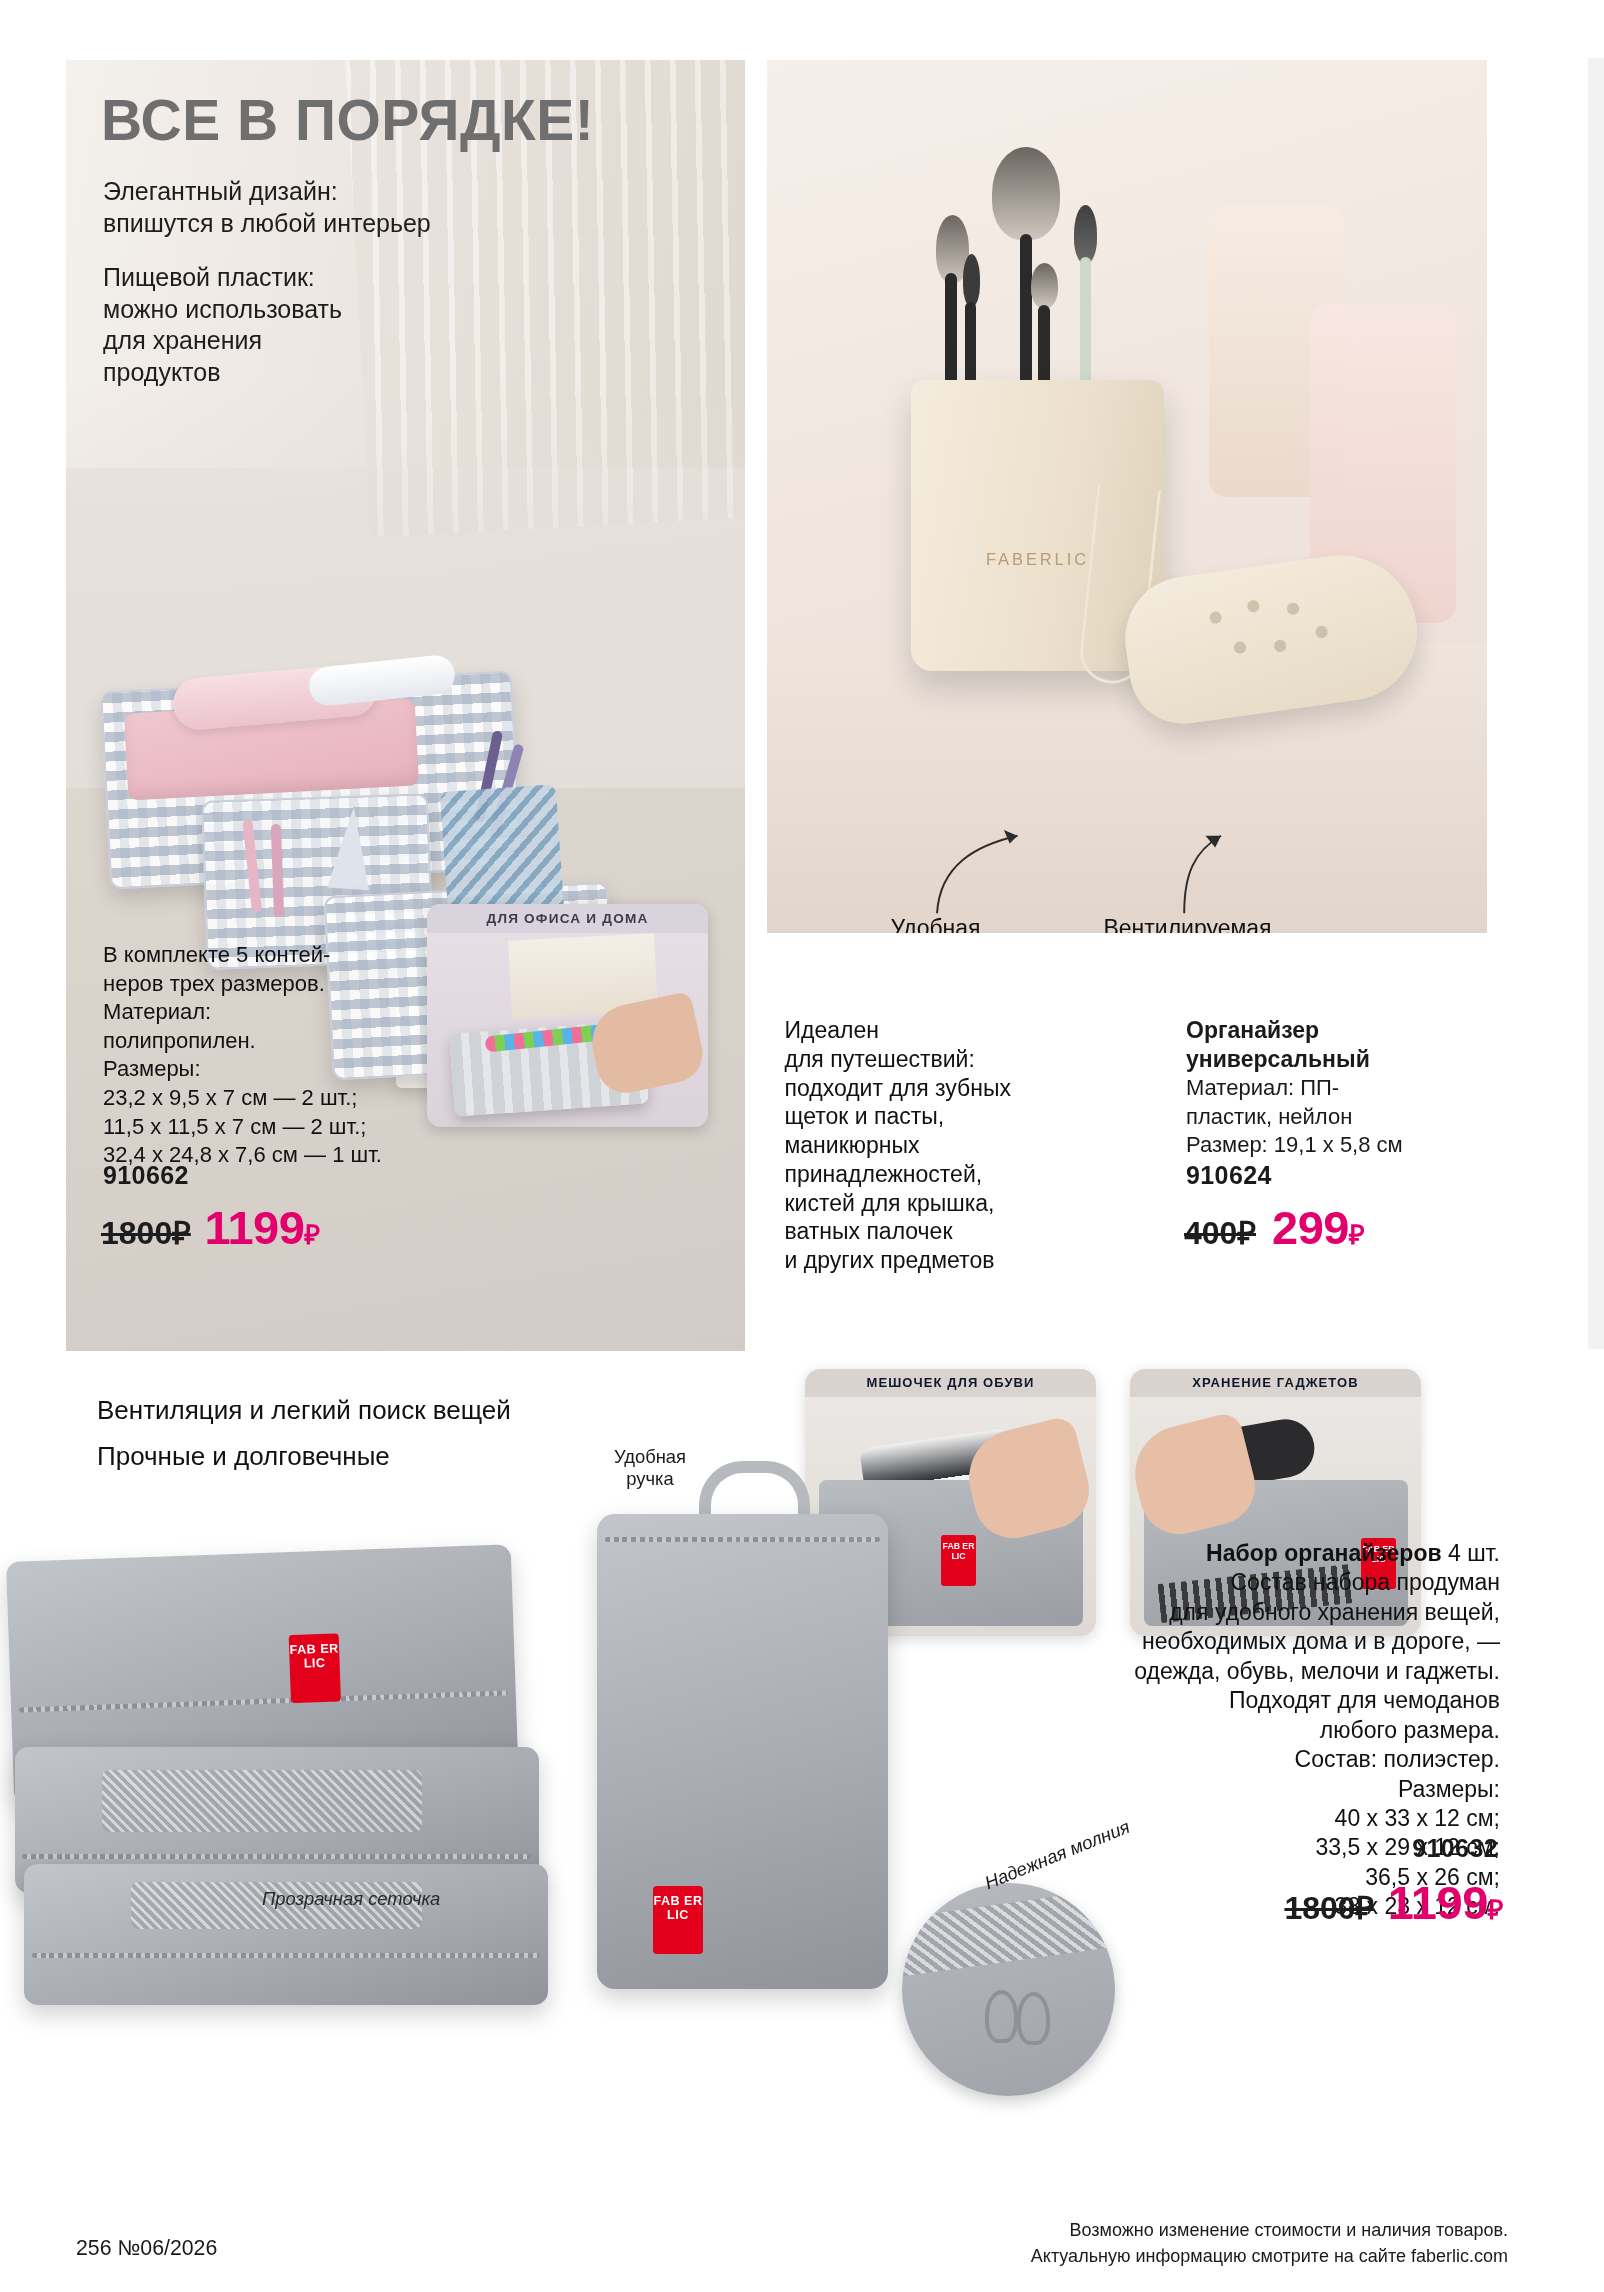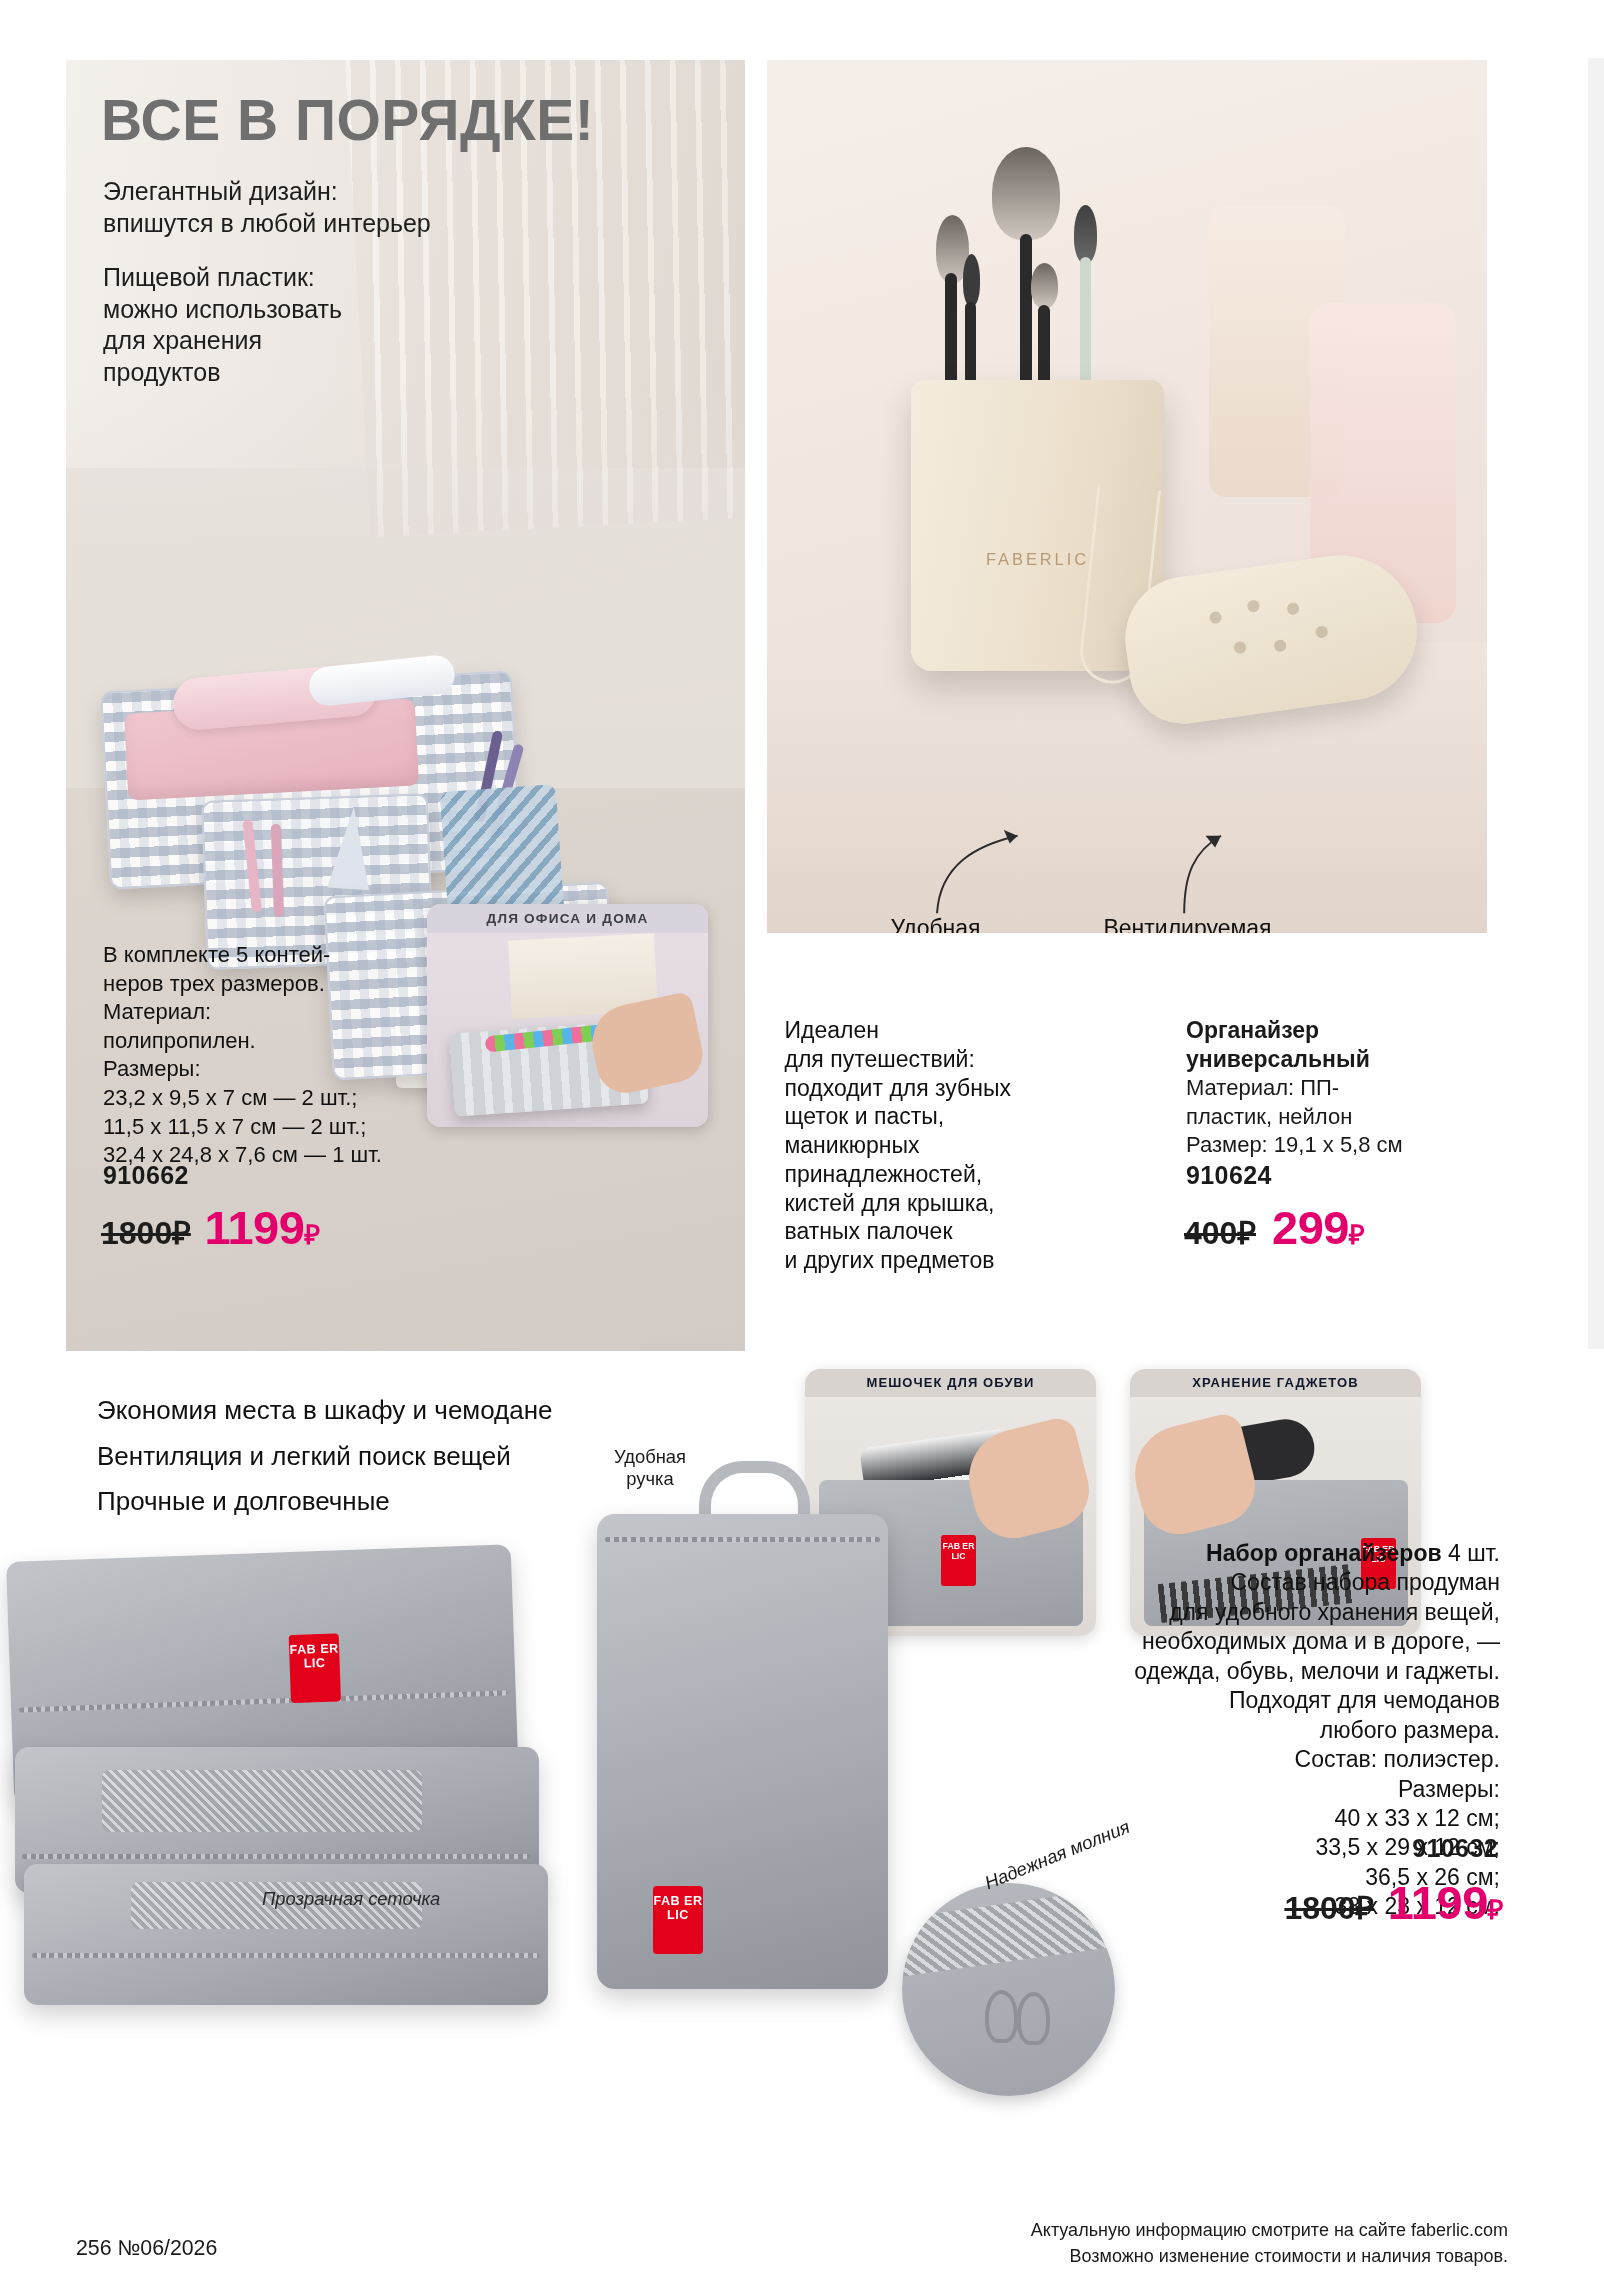--- a/index.html
+++ b/index.html
@@ -683,21 +683,20 @@
       <span class="price-old">400₽</span>
       <span class="price-new"><span>299</span><span class="rub">₽</span></span>
     </div>
   </div>
 
   <div class="edge-mark"></div>
 
   <div class="bottom">
 
     <div class="feat-list">
-      <div>Экономия места в шкафу и чемодане</div>
       <div>Вентиляция и легкий поиск вещей</div>
       <div>Прочные и долговечные</div>
     </div>
 
     <div class="thumb t1">
       <div class="cap">МЕШОЧЕК ДЛЯ ОБУВИ</div>
       <div class="shoe"></div>
       <div class="bag"></div>
       <div class="tag" style="left:136px;bottom:50px;">FAB
 ER
@@ -774,18 +773,18 @@
       <span class="price-new"><span>1199</span><span class="rub">₽</span></span>
     </div>
   </div>
 
   <div class="footer-page">
     <span>256</span>
     <span>№06/2026</span>
   </div>
 
   <div class="footer-note">
+    <div>Возможно изменение стоимости и наличия товаров.</div>
     <div>Актуальную информацию смотрите на сайте faberlic.com</div>
-    <div>Возможно изменение стоимости и наличия товаров.</div>
   </div>
 
 </div>
 
 
 </body></html>

